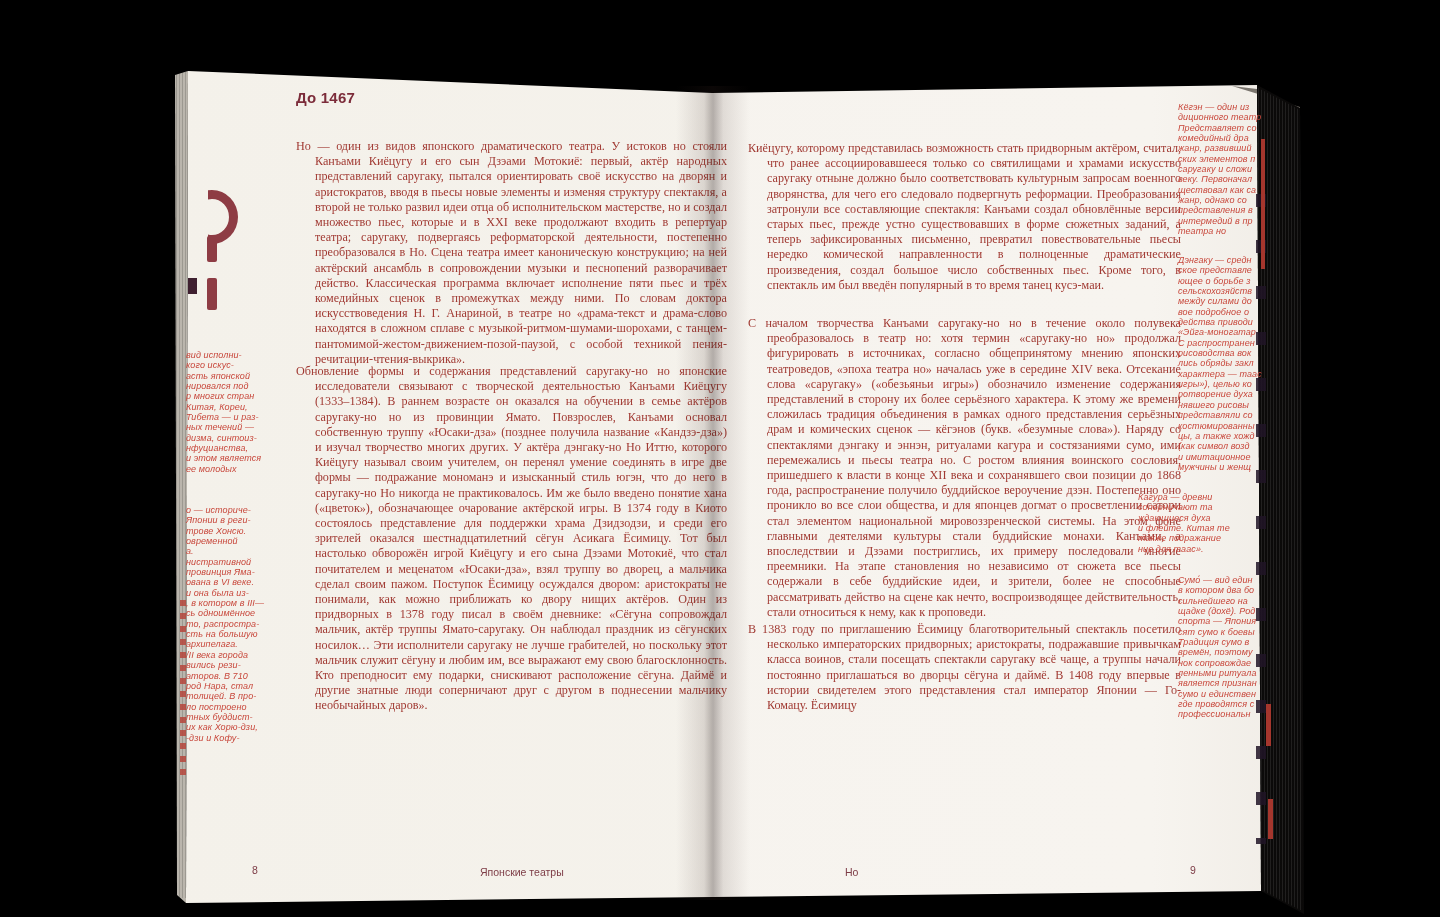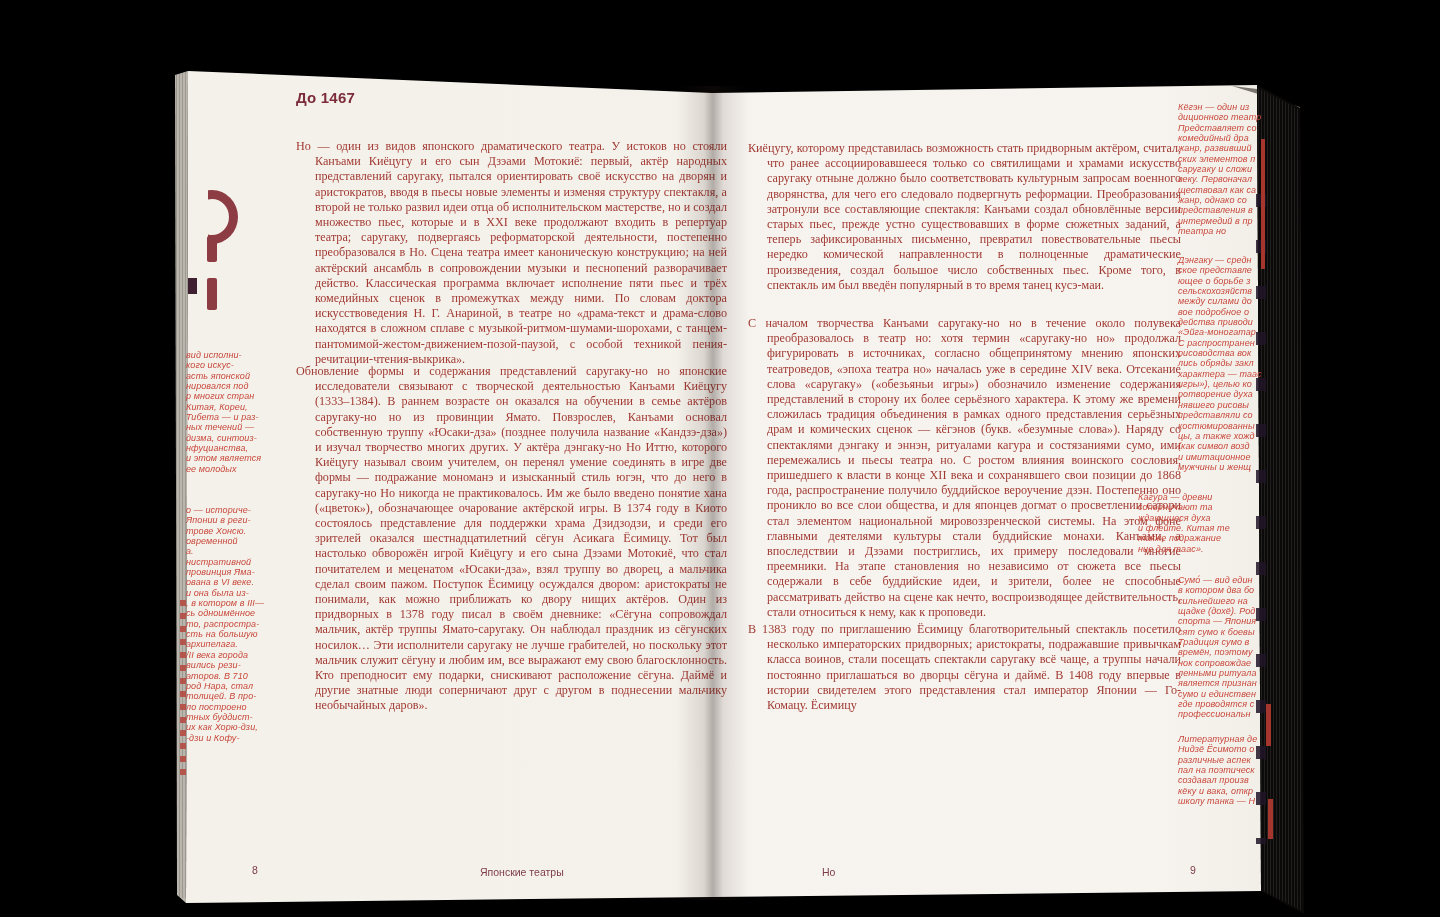--- a/index.html
+++ b/index.html
@@ -86,21 +86,21 @@
     font-family:"Liberation Sans",sans-serif;font-weight:bold;
     font-size:15px;color:#7c2c3a;letter-spacing:0.2px;
   }
   .footer-text{
     position:absolute;
     font-family:"Liberation Sans",sans-serif;
     font-size:10.5px;color:#7d3c46;
   }
   #footer-running-left{left:480px;top:822px;width:200px;text-align:left;}
   #footer-page-left{left:252px;top:820px;}
-  #footer-running-right{left:822px;top:822px;}
+  #footer-running-right{left:845px;top:822px;}
   #footer-page-right{left:1190px;top:820px;}
 </style>
 </head>
 <body>
 
 <div id="screen">
 
   <div id="left-paper" class="paper"></div>
   <div id="right-paper" class="paper"></div>
 
@@ -132,20 +132,19 @@
   <div id="footer-running-left" class="footer-text">Японские театры</div>
 
   <div class="para" style="left:748px;top:97px;width:414px;"><span>Киёцугу, которому представилась возможность стать придворным актёром, считал, что ранее ассоциировавшееся только со святилищами и храмами искусство саругаку отныне должно было соответствовать культурным запросам военного дворянства, для чего его следовало подвергнуть реформации. Преобразования затронули все составляющие спектакля: Канъами создал обновлённые версии старых пьес, прежде устно существовавших в форме сюжетных заданий, а теперь зафиксированных письменно, превратил повествовательные пьесы нередко комической направленности в полноценные драматические произведения, создал большое число собственных пьес. Кроме того, в спектакль им был введён популярный в то время танец кусэ-маи.</span></div>
   <div class="para" style="left:748px;top:272px;width:414px;"><span>С началом творчества Канъами саругаку-но но в течение около полувека преобразовалось в театр но: хотя термин «саругаку-но но» продолжал фигурировать в источниках, согласно общепринятому мнению японских театроведов, «эпоха театра но» началась уже в середине XIV века. Отсекание слова «саругаку» («обезьяньи игры») обозначило изменение содержания представлений в сторону их более серьёзного характера. К этому же времени сложилась традиция объединения в рамках одного представления серьёзных драм и комических сценок — </span><span class="u">кёгэнов</span><span> (букв. «безумные слова»). Наряду со спектаклями </span><span class="u">дэнгаку</span><span> и эннэн, ритуалами </span><span class="u">кагура</span><span> и состязаниями </span><span class="u">сумо</span><span>, ими перемежались и пьесы театра но. С ростом влияния воинского сословия, пришедшего к власти в конце XII века и сохранявшего свои позиции до 1868 года, распространение получило буддийское вероучение дзэн. Постепенно оно проникло во все слои общества, и для японцев догмат о просветлении сатори стал элементом национальной мировоззренческой системы. На этом фоне главными деятелями культуры стали буддийские монахи. Канъами, а впоследствии и Дзэами постриглись, их примеру последовали многие преемники. На этапе становления но независимо от сюжета все пьесы содержали в себе буддийские идеи, и зрители, более не способные рассматривать действо на сцене как нечто, воспроизводящее действительность, стали относиться к нему, как к проповеди.</span></div>
   <div class="para" style="left:748px;top:578px;width:414px;"><span>В 1383 году по приглашению Ёсимицу благотворительный спектакль посетило несколько императорских придворных; аристократы, подражавшие привычкам класса воинов, стали посещать спектакли саругаку всё чаще, а труппы начали постоянно приглашаться во дворцы сёгуна и даймё. В 1408 году впервые в истории свидетелем этого представления стал император Японии — Го-Комацу. Ёсимицу</span></div>
 
   <div class="note" style="left:1178px;top:58px;"><span class="u">Кёгэн</span><span> — один из </span><br><span>диционного театр</span><br><span>Представляет со</span><br><span>комедийный дра</span><br><span>жанр, развивший</span><br><span>ских элементов п</span><br><span>саругаку и сложи</span><br><span>веку. Первоначал</span><br><span>ществовал как са</span><br><span>жанр, однако со</span><br><span>представления в</span><br><span>интермедий в пр</span><br><span>театра но</span></div>
   <div class="note" style="left:1178px;top:211px;"><span class="u">Дэнгаку</span><span> — средн</span><br><span>ское представле</span><br><span>ющее о борьбе з</span><br><span>сельскохозяйств</span><br><span>между силами до</span><br><span>вое подробное о</span><br><span>действа приводи</span><br><span>«Эйга-моногатар</span><br><span>С распространен</span><br><span>рисоводства вок</span><br><span>лись обряды закл</span><br><span>характера — таас</span><br><span>игры»), целью ко</span><br><span>ротворение духа</span><br><span>нявшего рисовы</span><br><span>представляли со</span><br><span>костюмированны</span><br><span>цы, а также хожд</span><br><span>(как символ возд</span><br><span>и имитационное</span><br><span>мужчины и женщ</span></div>
   <div class="note" style="left:1138px;top:448px;"><span class="u">Кагура</span><span> — древни</span><br><span>соперничают та</span><br><span>ждающиеся духа</span><br><span>и флейте. Китая те</span><br><span>также подражание</span><br><span>ние для таас».</span></div>
   <div class="note" style="left:1178px;top:531px;"><span class="u">Сумо́</span><span> — вид един</span><br><span>в котором два бо</span><br><span>сильнейшего на</span><br><span>щадке (дохё). Род</span><br><span>спорта — Япония</span><br><span>сят сумо к боевы</span><br><span>Традиция сумо в</span><br><span>времён, поэтому</span><br><span>нок сопровождае</span><br><span>ленными ритуала</span><br><span>является признан</span><br><span>сумо и единствен</span><br><span>где проводятся с</span><br><span>профессиональн</span></div>
-  <div class="note" style="left:1178px;top:690px;"><span>Литературная де</span><br><span class="u">Нидзё Ёсимото</span><span> о</span><br><span>различные аспек</span><br><span>пал на поэтическ</span><br><span>создавал произв</span><br><span>кёку и вака, откр</span><br><span>школу танка — Н</span></div>
 
   <div id="footer-running-right" class="footer-text">Но</div>
   <div id="footer-page-right" class="footer-text">9</div>
 
   <div id="gutter-shadow"></div>
 
 </div>
 
 </body></html>

